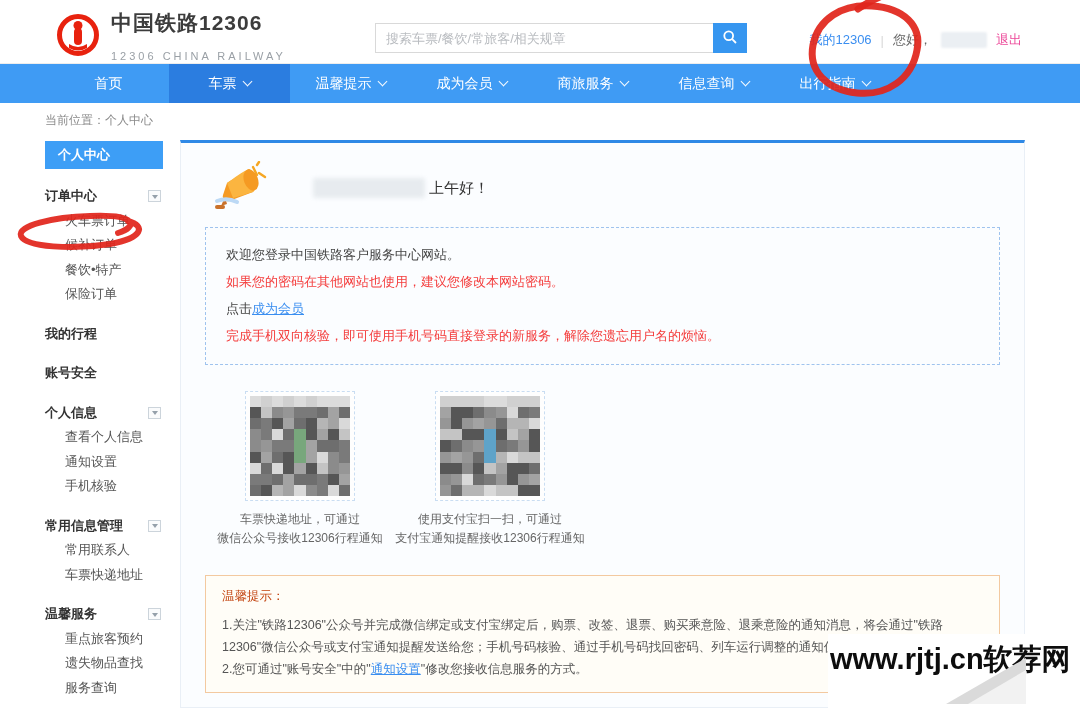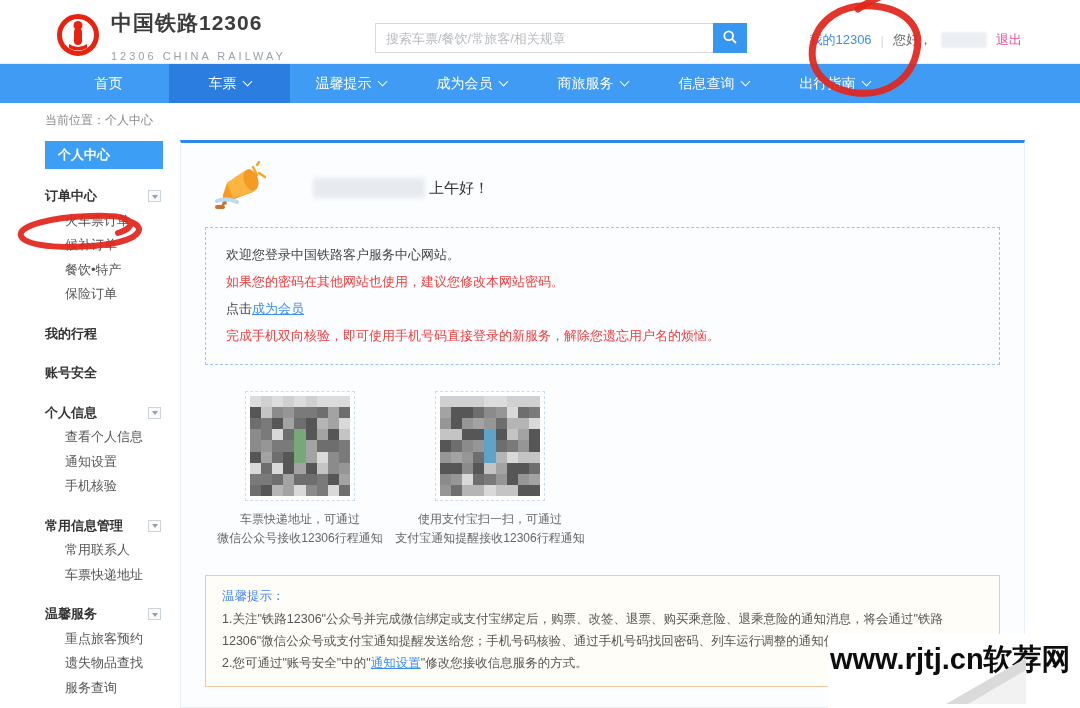--- a/index.html
+++ b/index.html
@@ -61,21 +61,21 @@
   .w-link{color:#3a8ef0;text-decoration:underline;cursor:pointer;}
   .qr-row{margin-top:26px;display:flex;}
   .qr-block{width:190px;text-align:center;}
   .qr-frame{width:100px;height:100px;margin:0 auto;border:1px dashed #c9ddf2;padding:4px;background:#fefefe;}
   .qr-grid{width:100px;height:100px;display:grid;grid-template-columns:repeat(9,1fr);
        grid-template-rows:repeat(9,1fr);}
   .qr-grid i{display:block;}
   .qr-cap{font-size:12px;color:#666;line-height:19px;margin-top:9px;white-space:nowrap;}
   .tips{margin-top:27px;border:1px solid #f3c9a0;background:#fffdf7;padding:9px 16px 12px;
        font-size:12.5px;color:#555;line-height:22px;}
-  .tips-title{color:#3b82f6;margin-bottom:1px;}
+  .tips-title{color:#c2410c;margin-bottom:7px;}
   .t-link{color:#3a8ef0;cursor:pointer;}
   
   .watermark{position:absolute;right:0;bottom:0;width:252px;height:74px;background:#fff;z-index:55;}
   .wm-text{font-size:29px;font-weight:bold;color:#0d0d0d;white-space:nowrap;padding:6px 0 0 2px;}
   .wm-curl{position:absolute;left:110px;bottom:0;}
   
   .annot{position:absolute;left:0;top:0;z-index:60;pointer-events:none;}
 </style>
 </head>
 <body>

